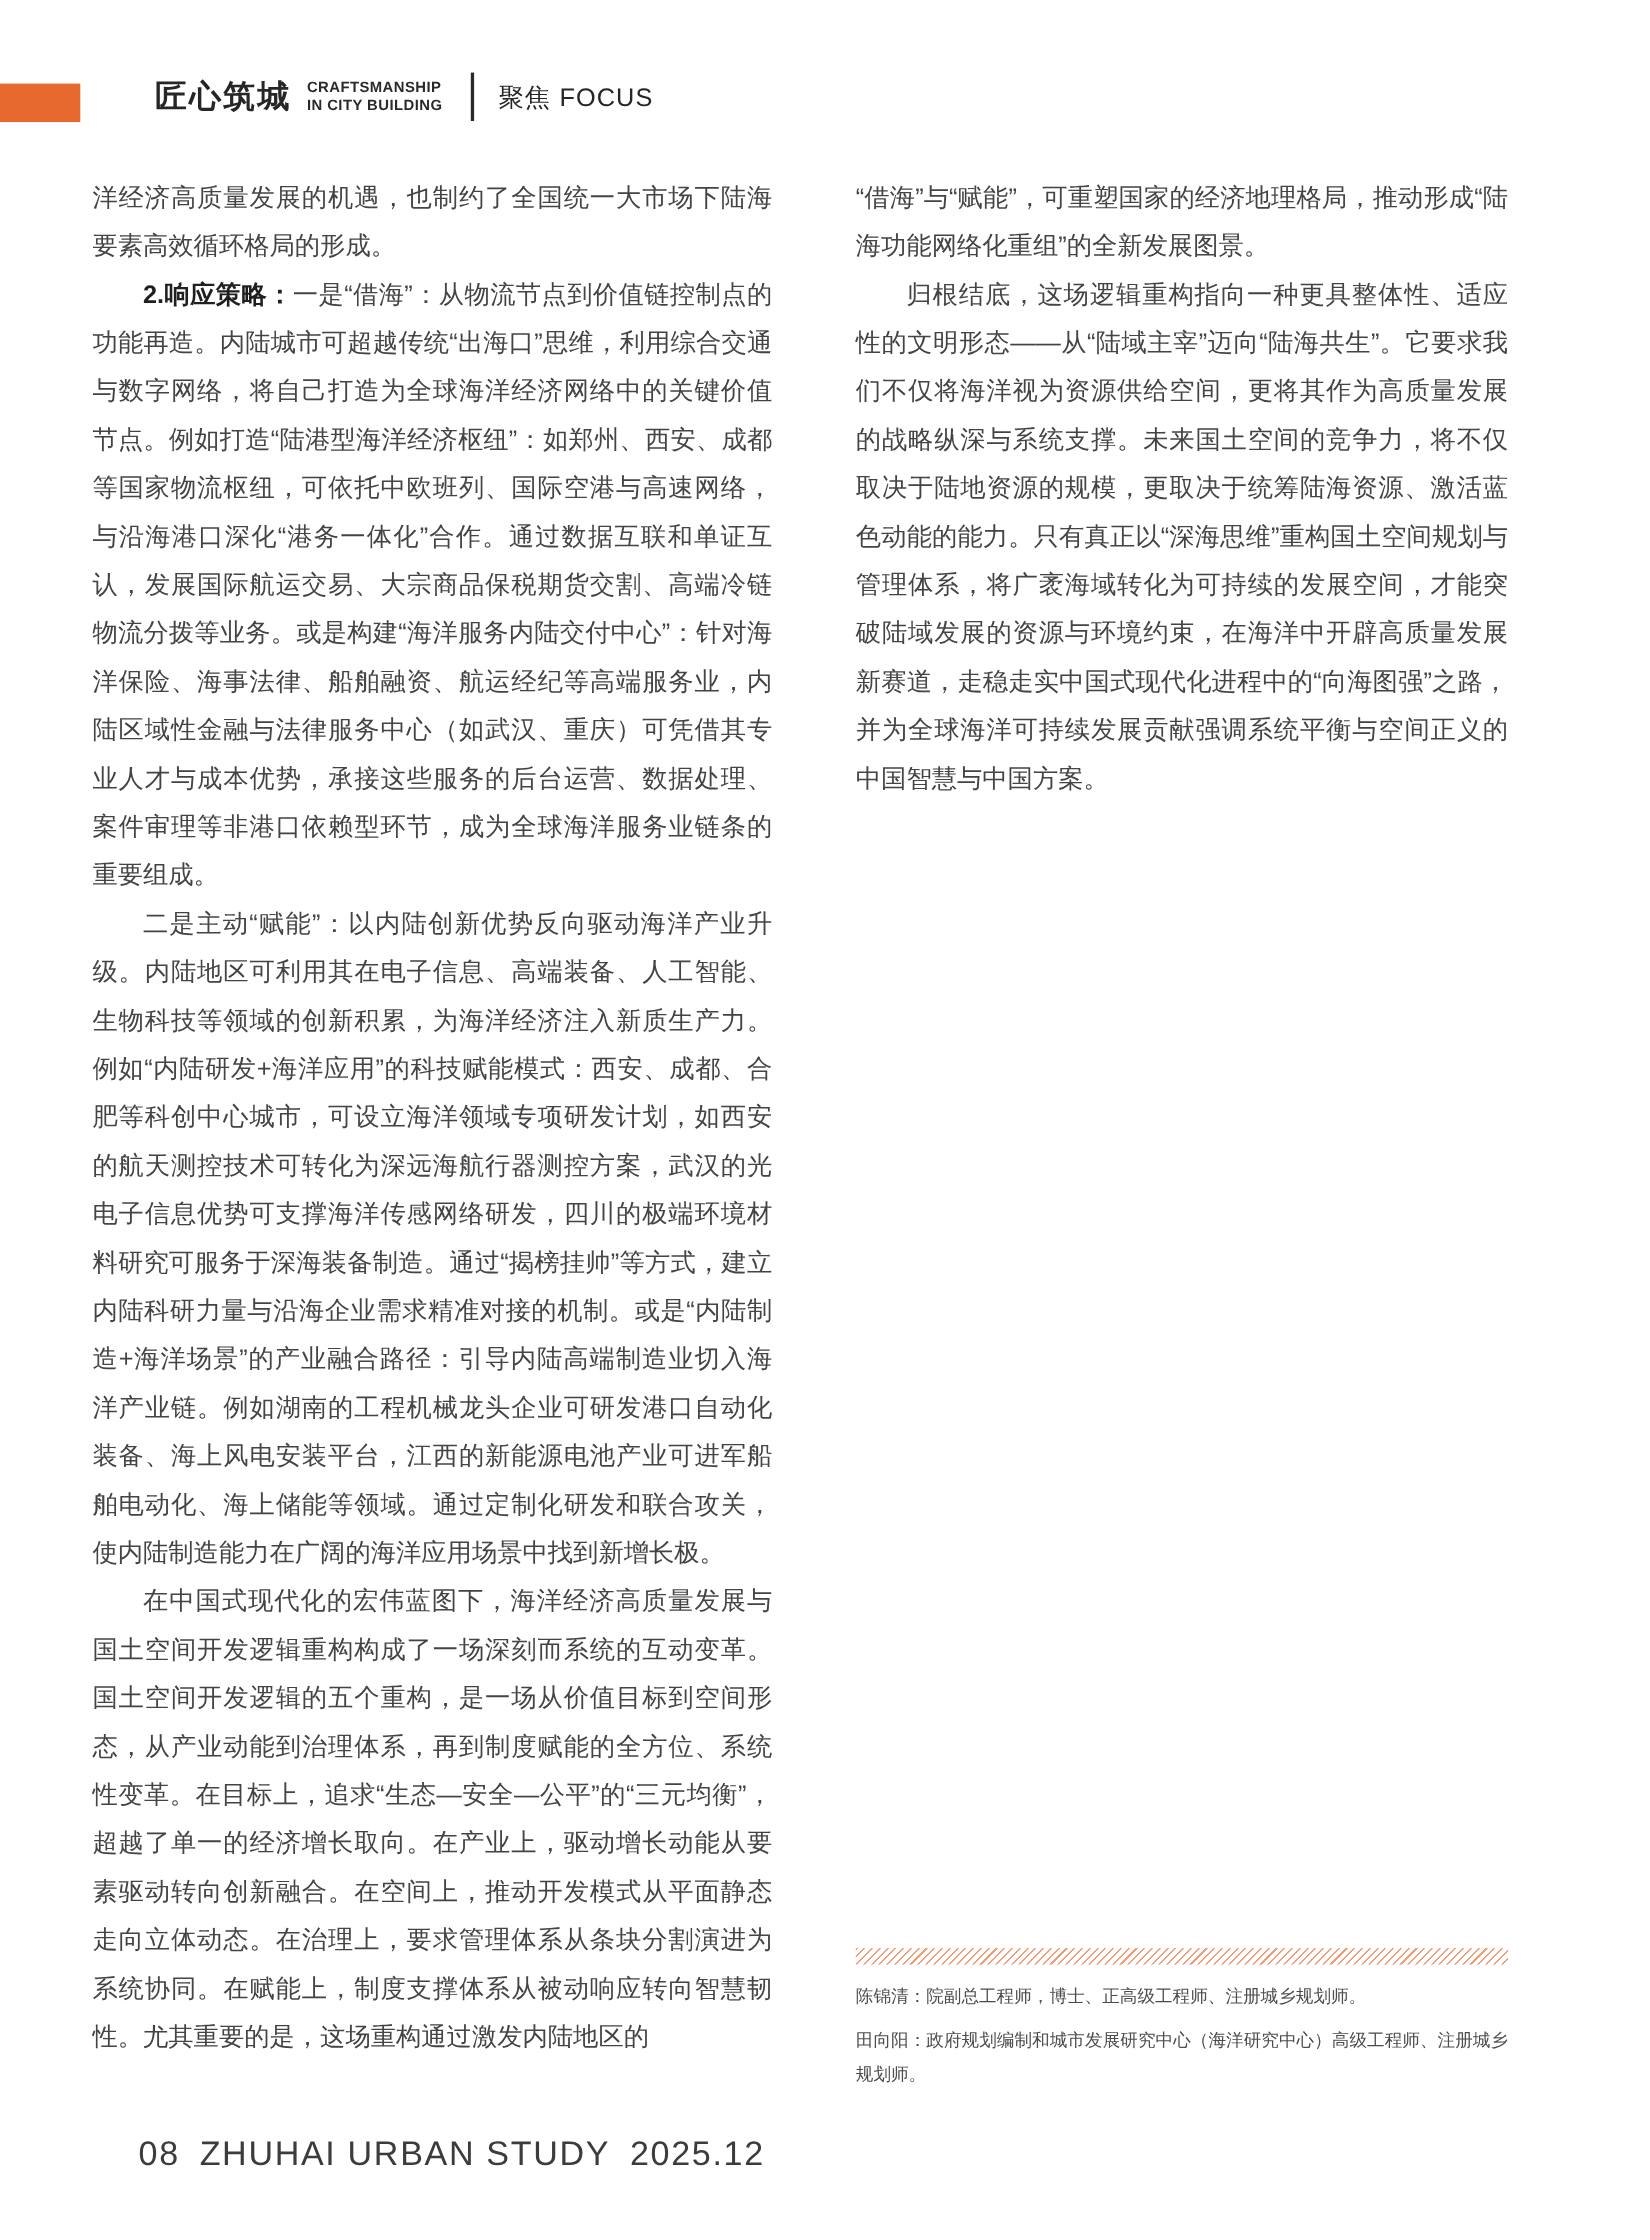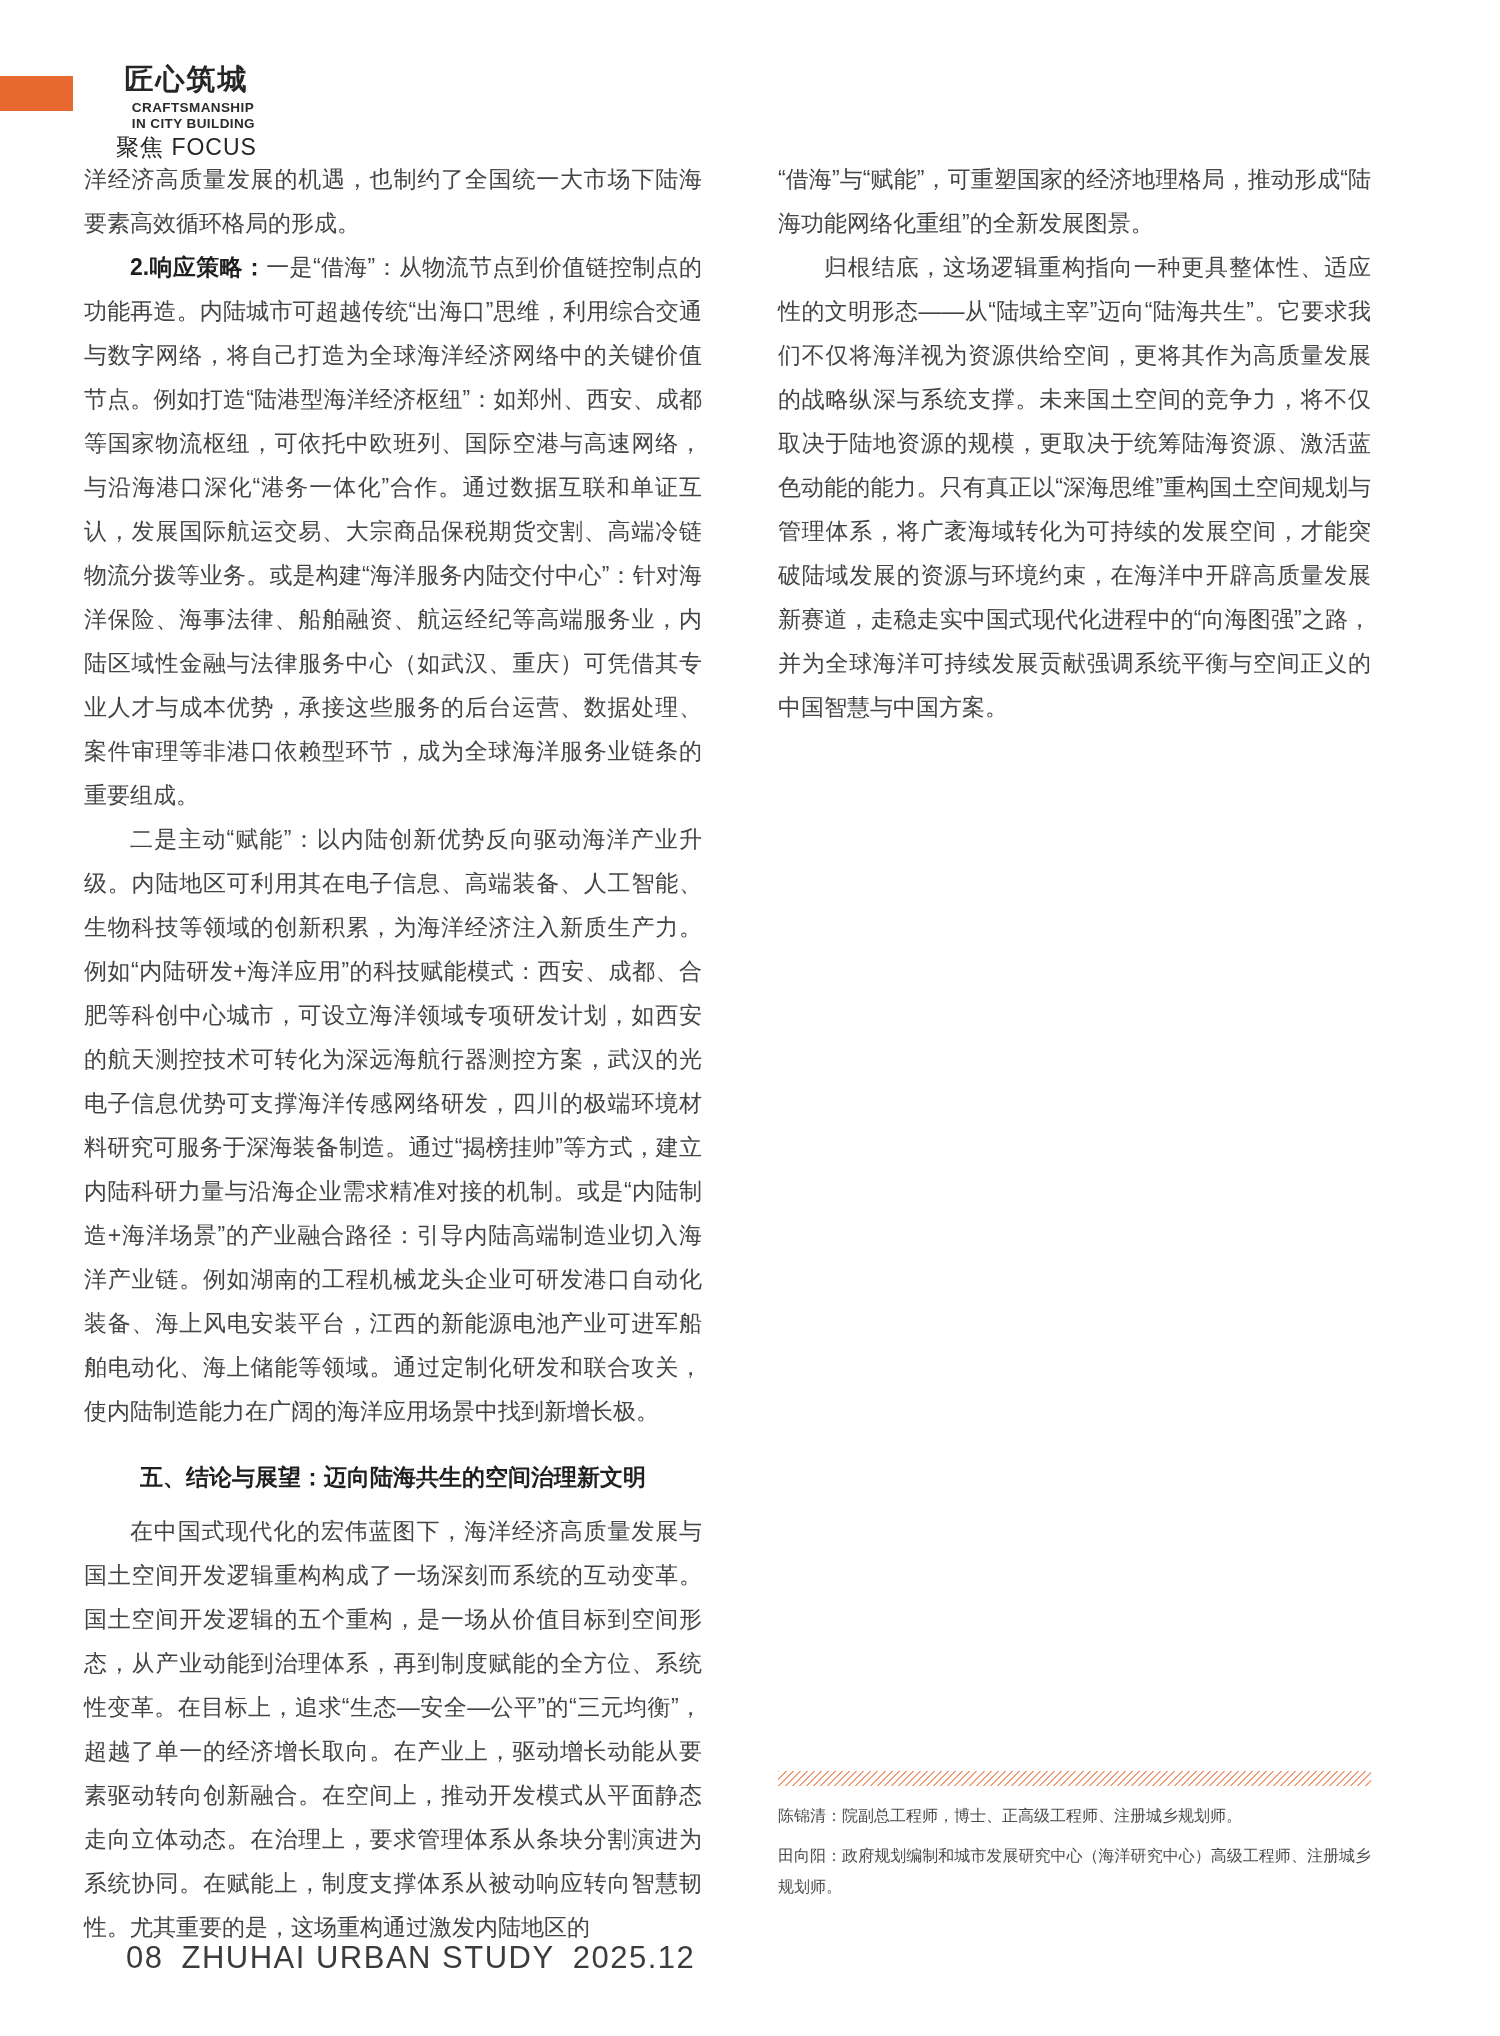--- a/index.html
+++ b/index.html
@@ -2,21 +2,21 @@
 <html><head>
 <meta charset="utf-8">
 <style>
   html,body{margin:0;padding:0;background:#ffffff;}
   .page{
     position:relative;width:1500px;height:2036px;background:#ffffff;overflow:hidden;
     font-family:"Liberation Sans","DejaVu Sans",sans-serif;
   }
   
   .orange-block{position:absolute;left:0;top:76px;width:73px;height:35px;background:#E7692F;}
-  .header-row{position:absolute;left:116px;top:60px;height:56px;display:flex;align-items:center;color:#262626;flex-direction:column;}
+  .header-row{position:absolute;left:141px;top:60px;height:56px;display:flex;align-items:center;color:#262626;}
   .brand-cn{font-size:29px;font-weight:bold;letter-spacing:2px;color:#262626;}
   .brand-en{margin-left:14px;font-size:13.5px;font-weight:bold;line-height:16px;letter-spacing:.4px;color:#2a2a2a;text-transform:uppercase;}
   .header-divider{width:3px;height:44px;background:#2a2a2a;margin:0 22px 0 26px;}
   .section-label{font-size:23px;color:#262626;letter-spacing:1px;}
   
   .col{position:absolute;top:157px;color:#444444;font-size:23px;line-height:44px;
        text-align:justify;text-justify:inter-character;text-align-last:left;}
   .col-left{left:84px;width:618px;}
   .col-right{left:778px;width:593px;}
   .para{margin:0;}
@@ -50,21 +50,20 @@
       <span>IN CITY BUILDING</span>
     </span>
     <span class="header-divider"></span>
     <span class="section-label">聚焦 FOCUS</span>
   </div>
 
   <div class="col col-left">
     <p class="para"><span>洋经济高质量发展的机遇，也制约了全国统一大市场下陆海要素高效循环格局的形成。</span></p>
     <p class="para indent"><b class="lead">2.响应策略：</b><span>一是“借海”：从物流节点到价值链控制点的功能再造。内陆城市可超越传统“出海口”思维，利用综合交通与数字网络，将自己打造为全球海洋经济网络中的关键价值节点。例如打造“陆港型海洋经济枢纽”：如郑州、西安、成都等国家物流枢纽，可依托中欧班列、国际空港与高速网络，与沿海港口深化“港务一体化”合作。通过数据互联和单证互认，发展国际航运交易、大宗商品保税期货交割、高端冷链物流分拨等业务。或是构建“海洋服务内陆交付中心”：针对海洋保险、海事法律、船舶融资、航运经纪等高端服务业，内陆区域性金融与法律服务中心（如武汉、重庆）可凭借其专业人才与成本优势，承接这些服务的后台运营、数据处理、案件审理等非港口依赖型环节，成为全球海洋服务业链条的重要组成。</span></p>
     <p class="para indent"><span>二是主动“赋能”：以内陆创新优势反向驱动海洋产业升级。内陆地区可利用其在电子信息、高端装备、人工智能、生物科技等领域的创新积累，为海洋经济注入新质生产力。例如“内陆研发+海洋应用”的科技赋能模式：西安、成都、合肥等科创中心城市，可设立海洋领域专项研发计划，如西安的航天测控技术可转化为深远海航行器测控方案，武汉的光电子信息优势可支撑海洋传感网络研发，四川的极端环境材料研究可服务于深海装备制造。通过“揭榜挂帅”等方式，建立内陆科研力量与沿海企业需求精准对接的机制。或是“内陆制造+海洋场景”的产业融合路径：引导内陆高端制造业切入海洋产业链。例如湖南的工程机械龙头企业可研发港口自动化装备、海上风电安装平台，江西的新能源电池产业可进军船舶电动化、海上储能等领域。通过定制化研发和联合攻关，使内陆制造能力在广阔的海洋应用场景中找到新增长极。</span></p>
-    <h3 class="sec-heading">五、结论与展望：迈向陆海共生的空间治理新文明</h3>
     <p class="para indent"><span>在中国式现代化的宏伟蓝图下，海洋经济高质量发展与国土空间开发逻辑重构构成了一场深刻而系统的互动变革。国土空间开发逻辑的五个重构，是一场从价值目标到空间形态，从产业动能到治理体系，再到制度赋能的全方位、系统性变革。在目标上，追求“生态—安全—公平”的“三元均衡”，超越了单一的经济增长取向。在产业上，驱动增长动能从要素驱动转向创新融合。在空间上，推动开发模式从平面静态走向立体动态。在治理上，要求管理体系从条块分割演进为系统协同。在赋能上，制度支撑体系从被动响应转向智慧韧性。尤其重要的是，这场重构通过激发内陆地区的</span></p>
   </div>
 
   <div class="col col-right">
     <p class="para"><span>“借海”与“赋能”，可重塑国家的经济地理格局，推动形成“陆海功能网络化重组”的全新发展图景。</span></p>
     <p class="para indent"><span>归根结底，这场逻辑重构指向一种更具整体性、适应性的文明形态——从“陆域主宰”迈向“陆海共生”。它要求我们不仅将海洋视为资源供给空间，更将其作为高质量发展的战略纵深与系统支撑。未来国土空间的竞争力，将不仅取决于陆地资源的规模，更取决于统筹陆海资源、激活蓝色动能的能力。只有真正以“深海思维”重构国土空间规划与管理体系，将广袤海域转化为可持续的发展空间，才能突破陆域发展的资源与环境约束，在海洋中开辟高质量发展新赛道，走稳走实中国式现代化进程中的“向海图强”之路，并为全球海洋可持续发展贡献强调系统平衡与空间正义的中国智慧与中国方案。</span></p>
   </div>
 
   <div class="author-hatch"></div>
   <div class="author-text">

